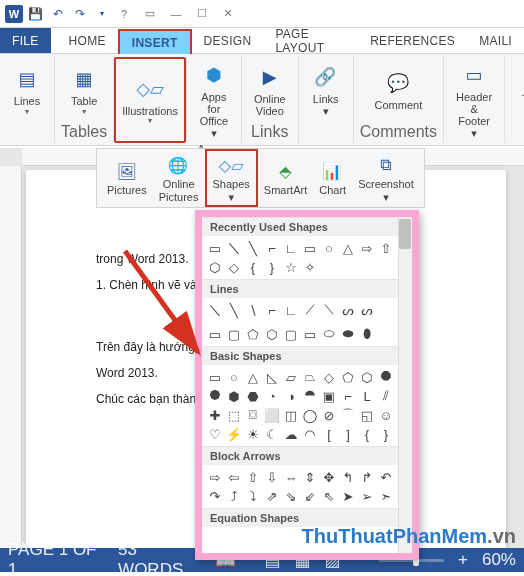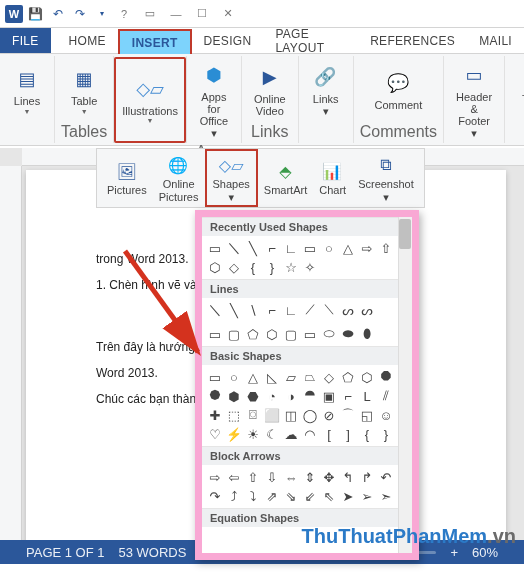--- a/index.html
+++ b/index.html
@@ -54,21 +54,21 @@
 
 
 .arrow{position:absolute;left:120px;top:246px;z-index:20;pointer-events:none}
 
 
 .watermark{position:absolute;right:8px;bottom:28px;font-size:20px;font-weight:700;z-index:30}
 .watermark .a{color:#2b7ac7}
 .watermark .b{color:#6b6b6b}
 
 
-.status{position:absolute;left:0;right:0;bottom:12px;height:24px;background:#2b579a;color:#fff;display:flex;align-items:center;font-size:13px;padding:0 26px;gap:14px}
+.status{position:absolute;left:0;right:0;bottom:4px;height:24px;background:#2b579a;color:#fff;display:flex;align-items:center;font-size:17px;padding:0 8px;gap:14px}
 .status .spacer{flex:1}
 .status .sb{opacity:.9}
 .zoom-slider{width:70px;height:3px;background:#6b8bb8;position:relative;border-radius:2px}
 .zoom-slider::after{content:"";position:absolute;left:34px;top:-4px;width:6px;height:11px;background:#fff;border-radius:2px}
 </style>
 </head>
 <body>
 
 <div class="titlebar">
   <div class="qat">

